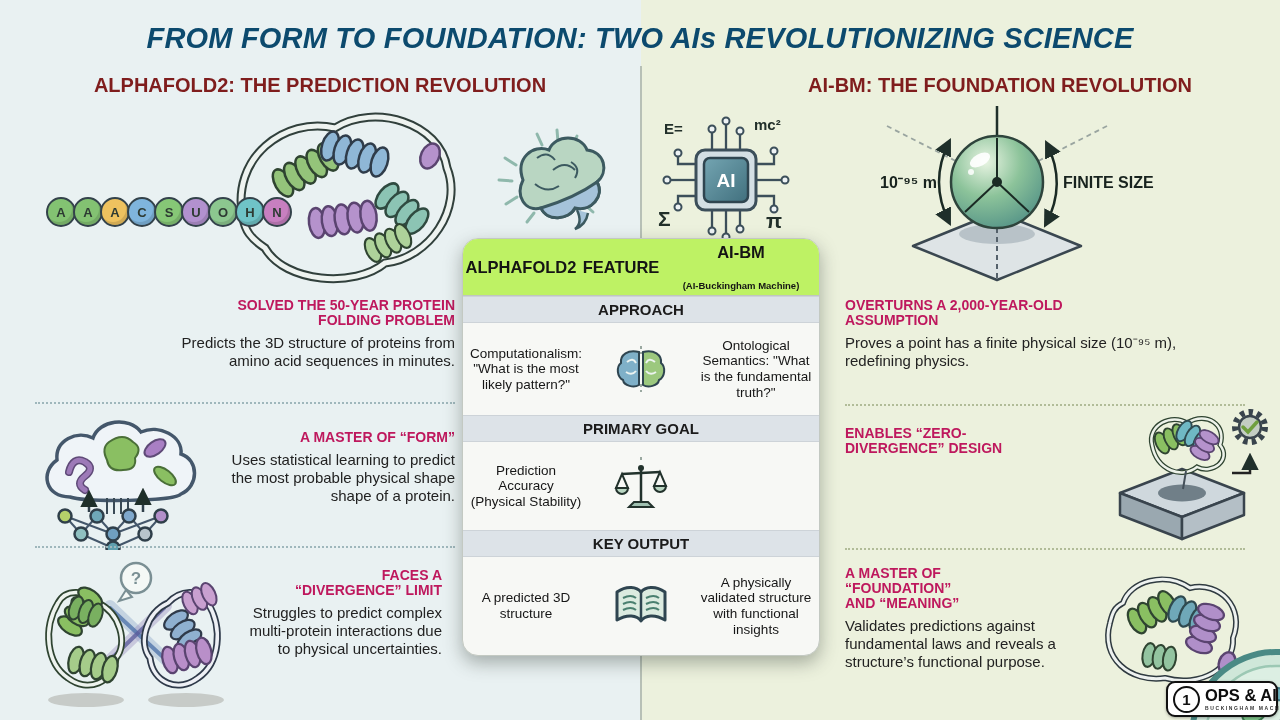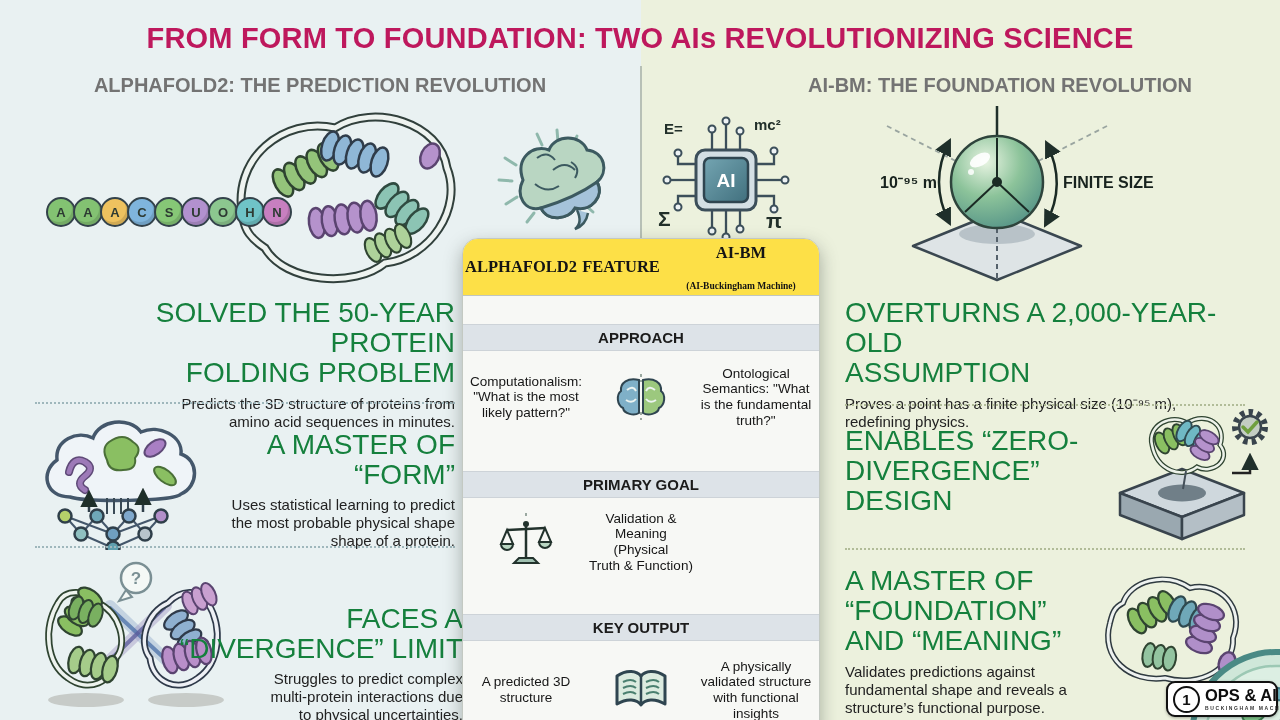--- a/index.html
+++ b/index.html
@@ -1,38 +1,38 @@
 <!DOCTYPE html>
 <html><head>
 <meta charset="utf-8">
 <style>
   html,body{margin:0;padding:0;background:#555;}
   .canvas{position:relative;width:1280px;height:720px;overflow:hidden;
     font-family:"Liberation Sans",sans-serif;background:#e9f1f2;color:#1c1c1c;}
   .right-bg{position:absolute;left:641px;top:0;width:639px;height:720px;background:#ecf1dd;}
   .divider{position:absolute;left:640px;top:66px;width:2px;height:654px;background:#b7c0b6;}
   .main-title{position:absolute;top:22px;left:0;width:100%;margin:0;text-align:center;
-    font-size:29px;font-weight:700;letter-spacing:.2px;color:#be185d;}
-  .col-heading{position:absolute;margin:0;font-size:20px;font-weight:700;text-align:center;color:#737373;}
+    font-size:29px;font-weight:700;letter-spacing:.2px;color:#0c4a6e;font-style:italic;}
+  .col-heading{position:absolute;margin:0;font-size:20px;font-weight:700;text-align:center;color:#7f1d1d;}
   .sec{position:absolute;}
-  .sec .sec-title{font-size:28px;font-weight:400;line-height:1.08;white-space:pre-line;color:#15803d;}
+  .sec .sec-title{font-size:14px;font-weight:700;line-height:1.08;white-space:pre-line;color:#be185d;}
   .sec .sec-body{font-size:15px;line-height:1.2;white-space:pre-line;color:#222;margin-top:6px;}
   .sec.left{text-align:right;}
   .sec.right{text-align:left;}
   .dots{position:absolute;height:0;border-top:2px dotted #9fb7bc;}
   .dots.green{border-top-color:#b1bc98;}
   
   .cmp{position:absolute;left:462px;top:238px;width:356px;background:#f7f8f5;
     border:1px solid #c3c9c2;border-radius:16px;box-shadow:0 7px 18px rgba(50,60,52,.38);overflow:hidden;}
   .t-header{display:grid;grid-template-columns:116px 84px 156px;align-items:center;height:56px;
-    background:#fde047;border-bottom:1px solid #c0c6c0;font-family:Liberation Serif, serif;}
+    background:#bef264;border-bottom:1px solid #c0c6c0;}
   .t-h{text-align:center;font-size:16.5px;font-weight:700;color:#141414;}
   .t-h-sub{font-size:9.5px;font-weight:700;margin-top:18px;}
   .t-bar{background:#dde3e8;border-top:1px solid #cdd3d8;border-bottom:1px solid #cdd3d8;
-    text-align:center;font-size:15px;font-weight:700;padding:4px 0;color:#1b1b1b;margin-top:28px;}
+    text-align:center;font-size:15px;font-weight:700;padding:4px 0;color:#1b1b1b;}
   .t-row{display:grid;grid-template-columns:126px 104px 126px;align-items:center;justify-items:center;}
   .t-cell{text-align:center;font-size:13.5px;line-height:1.16;white-space:pre-line;color:#161616;}
   .t-icon{display:flex;align-items:center;justify-content:center;}
   
   .chain{position:absolute;left:46px;top:197px;display:flex;}
   .bead{width:26px;height:26px;border-radius:50%;border:2px solid #33424a;margin-right:-3px;
     display:flex;align-items:center;justify-content:center;font-size:13px;font-weight:700;color:#2e3b33;
     box-shadow:inset -2px -3px 0 rgba(0,0,0,.12);}
   .b0,.b1{background:#83c272;} .b2{background:#eec25f;} .b3{background:#7fb5dd;}
   .b4{background:#86c776;} .b5{background:#b291cf;} .b6{background:#8cc78f;}
@@ -309,21 +309,21 @@
 amino acid sequences in minutes.</div>
   </div>
   <div class="dots" style="left:35px;top:402px;width:420px;"></div>
   <div class="sec left" style="left:175px;top:430px;width:280px;">
     <div class="sec-title">A MASTER OF “FORM”</div>
     <div class="sec-body">Uses statistical learning to predict
 the most probable physical shape
 shape of a protein.</div>
   </div>
   <div class="dots" style="left:35px;top:546px;width:420px;"></div>
-  <div class="sec left" style="left:173px;top:568px;width:290px;margin-top:36px;">
+  <div class="sec left" style="left:152px;top:568px;width:290px;">
     <div class="sec-title">FACES A
 “DIVERGENCE” LIMIT</div>
     <div class="sec-body">Struggles to predict complex
 multi-protein interactions due
 to physical uncertainties.</div>
   </div>
 
   <div class="sec right" style="left:845px;top:298px;width:405px;">
     <div class="sec-title">OVERTURNS A 2,000-YEAR-OLD
 ASSUMPTION</div>
@@ -334,21 +334,21 @@
   <div class="sec right" style="left:845px;top:426px;width:300px;">
     <div class="sec-title">ENABLES “ZERO-
 DIVERGENCE” DESIGN</div>
   </div>
   <div class="dots green" style="left:845px;top:548px;width:400px;"></div>
   <div class="sec right" style="left:845px;top:566px;width:300px;">
     <div class="sec-title">A MASTER OF
 “FOUNDATION”
 AND “MEANING”</div>
     <div class="sec-body">Validates predictions against
-fundamental shape and reveals a
+fundamental laws and reveals a
 structure’s functional purpose.</div>
   </div>
 
   <div class="cmp">
     <div class="t-header">
       <div class="t-h">ALPHAFOLD2</div>
       <div class="t-h">FEATURE</div>
       <div class="t-h">
         <div>AI-BM</div>
         <div class="t-h-sub">(AI-Buckingham Machine)</div>
@@ -371,36 +371,36 @@
         </svg>
       </div>
       <div class="t-cell">Ontological
 Semantics: "What
 is the fundamental
 truth?"</div>
     </div>
 
     <div class="t-bar">PRIMARY GOAL</div>
     <div class="t-row" style="height:88px;">
+      <div class="t-cell">Prediction
+Accuracy
+(Physical Stability)</div>
       <div class="t-icon">
         <svg width="56" height="58" viewBox="0 0 56 58">
           <line x1="28" y1="0" x2="28" y2="6" stroke="#9aa8a0" stroke-width="2" stroke-dasharray="3,3"></line>
           <circle cx="28" cy="11" r="3" fill="#22322c"></circle>
           <line x1="28" y1="11" x2="28" y2="46" stroke="#22322c" stroke-width="2.5"></line>
           <line x1="9" y1="17" x2="47" y2="15" stroke="#22322c" stroke-width="2.5"></line>
           <path d="M9,17 L3,31 L15,31 Z" fill="none" stroke="#22322c" stroke-width="2"></path>
           <path d="M3,31 A6,6 0 0 0 15,31 Z" fill="#b9d6c2" stroke="#22322c" stroke-width="2"></path>
           <path d="M47,15 L41,29 L53,29 Z" fill="none" stroke="#22322c" stroke-width="2"></path>
           <path d="M41,29 A6,6 0 0 0 53,29 Z" fill="#b9d6c2" stroke="#22322c" stroke-width="2"></path>
           <path d="M16,50 h24 l-5,-5 h-14 Z" fill="#9fc0b0" stroke="#22322c" stroke-width="2"></path>
         </svg>
       </div>
-      <div class="t-cell">Validation &amp;
-Meaning (Physical
-Truth &amp; Function)</div>
     </div>
 
     <div class="t-bar">KEY OUTPUT</div>
     <div class="t-row" style="height:98px;">
       <div class="t-cell">A predicted 3D
 structure</div>
       <div class="t-icon">
         <svg width="58" height="46" viewBox="0 0 58 46">
           <path d="M5,9 C15,2 25,4 29,9 C33,4 43,2 53,9 V37 C43,31 33,32 29,38 C25,32 15,31 5,37 Z" fill="#dcebe0" stroke="#2f4550" stroke-width="3" stroke-linejoin="round"></path>
           <line x1="29" y1="9" x2="29" y2="38" stroke="#2f4550" stroke-width="2.5"></line>

